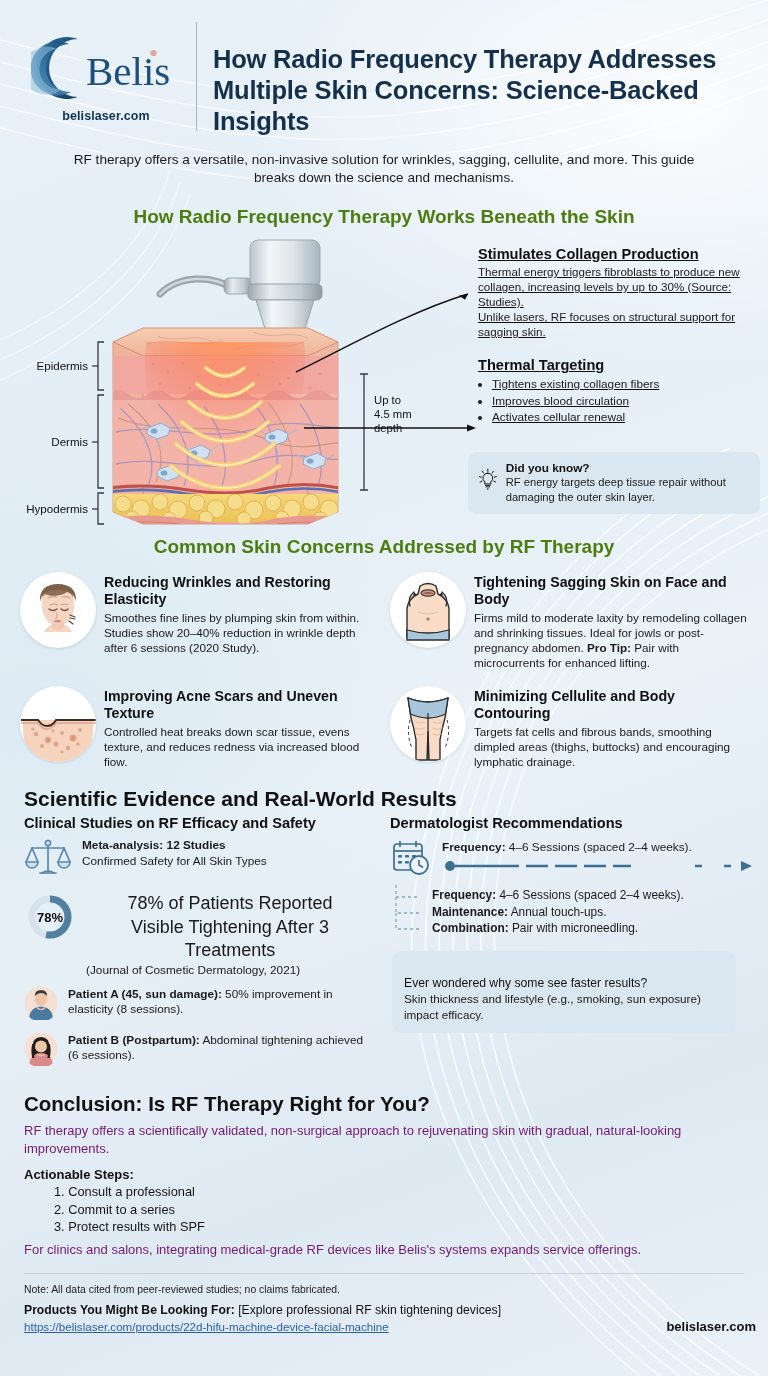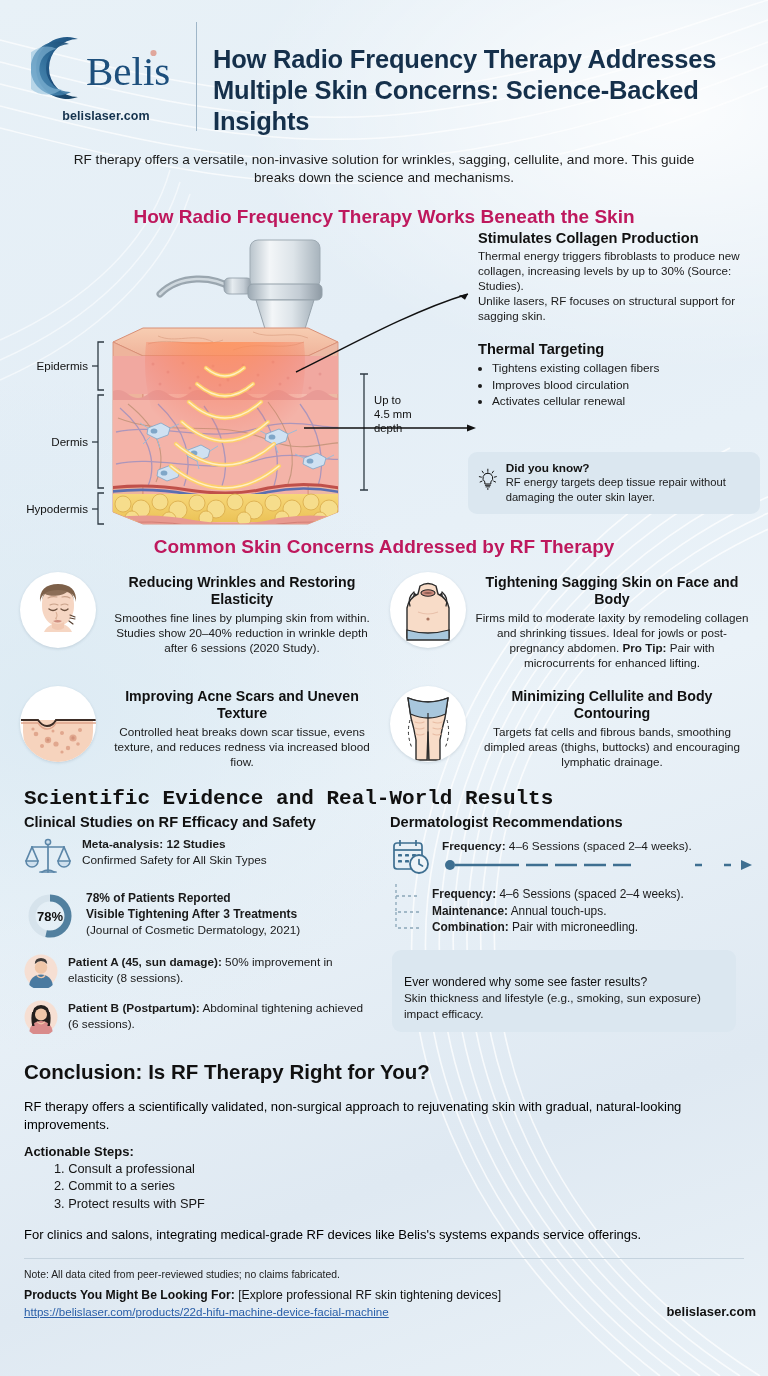--- a/index.html
+++ b/index.html
@@ -22,71 +22,71 @@
   .logo-wrap { width:168px; display:flex; flex-direction:column; align-items:center; }
   .logo-mark { width:150px; height:78px; }
   .logo-url { font-size:12.5px; font-weight:700; color:#14324d; margin-top:2px; letter-spacing:.1px;}
   .vline { width:1px; align-self:stretch; background:#9fb6c8; margin:6px 16px 6px 6px; }
   .title { flex:1; font-size:25.5px; line-height:1.21; font-weight:700; color:#15304b; letter-spacing:-.2px;margin-top:28px; }
 
   .subtitle { text-align:center; font-size:13.6px; line-height:1.38; color:#1b1b1b;
               padding:6px 54px 0 54px; }
 
   
-  .h2-center { text-align:center; font-size:19px; font-weight:700; color:#be185d; margin:18px 0 2px; }
-  .h2-left { font-size:21px; font-weight:700; color:#111; padding:0 12px 4px 24px;font-family:Liberation Mono, monospace; }
+  .h2-center { text-align:center; font-size:19px; font-weight:700; color:#4d7c0f; margin:18px 0 2px; }
+  .h2-left { font-size:21px; font-weight:700; color:#111; padding:0 12px 4px 24px; }
 
   
   .mech { position:relative; height:300px; }
   .skin-svg { position:absolute; left:8px; top:2px; }
-  .mech-text { position:absolute; left:478px; top:0; width:282px; }
+  .mech-text { position:absolute; left:478px; top:16px; width:282px;text-decoration:underline; }
   .m-title { font-size:14.6px; font-weight:700; color:#111; }
   .m-body { font-size:11.6px; line-height:1.30; color:#1a1a1a; margin-top:2px; }
   .m-list { font-size:11.8px; line-height:1.38; color:#1a1a1a; margin:3px 0 0 14px; }
   .m-list li { margin:0; }
 
   .didyou { position:absolute; left:468px; top:222px; width:292px; background:#dbe7f0;
             border-radius:9px; padding:9px 10px 10px 10px; display:flex; gap:8px; }
   .didyou .dy-title { font-size:11.8px; font-weight:700; color:#111; }
   .didyou .dy-body { font-size:11.2px; line-height:1.3; color:#1a1a1a; }
 
   
   .concerns { padding:6px 16px 0 16px; }
   .crow { display:flex; gap:4px; }
   .ccell { width:368px; display:flex; gap:8px; padding:6px 2px 10px 4px; }
   .cicon { width:76px; height:76px; flex:0 0 76px; border-radius:50%; background:#fff;
            box-shadow:0 1px 3px rgba(40,70,95,.16); overflow:hidden; position:relative; }
-  .ctext { flex:1; padding-top:2px;text-align:center; }
+  .ctext { flex:1; padding-top:2px; }
   .ctext h4 { font-size:14.2px; font-weight:700; line-height:1.18; color:#111; }
   .ctext p { font-size:11.7px; line-height:1.30; color:#1a1a1a; margin-top:2px; }
   .ctext b { font-weight:700; }
 
   
   .evid { padding:8px 0 0 0; }
   .evid-cols { display:flex; padding:0 18px 0 24px; gap:16px; }
   .col-l { width:360px; }
   .col-r { width:360px; }
   .colhead { font-size:14.6px; font-weight:700; color:#111; margin-bottom:6px; }
   .erow { display:flex; gap:10px; align-items:flex-start; margin-bottom:8px; }
   .eicon { flex:0 0 auto; }
   .etext { font-size:11.8px; line-height:1.30; color:#1a1a1a; padding-top:1px; }
   .etext b { font-weight:700; }
-  .etext .big { font-size:12px; font-weight:700; display:block; }
+  .etext .big { font-size:18px; font-weight:400; display:block;text-align:center; }
 
   .rec-list { font-size:11.9px; line-height:1.36; color:#1a1a1a; }
   .rec-list div { white-space:nowrap; }
   .everbox { margin:10px 16px 0 2px; background:#dbe7f0; border-radius:9px;
              padding:9px 12px 11px 12px; width:344px; }
   .everbox .eb-t { font-size:12.2px; font-weight:400; color:#111;margin-top:16px; }
   .everbox .eb-b { font-size:11.7px; line-height:1.3; color:#1a1a1a; margin-top:1px; }
 
   
   .concl { padding:14px 24px 0 24px; }
   .concl h2 { font-size:20.5px; font-weight:700; color:#111; }
-  .concl p { font-size:13px; line-height:1.36; color:#000000; margin-top:14px; }
+  .concl p { font-size:13px; line-height:1.36; color:#701a75; margin-top:6px; }
   .steps-t { font-size:13px; font-weight:700; margin-top:10px; color:#111; }
   .steps { font-size:12.8px; line-height:1.36; margin:1px 0 0 30px; color:#151515; }
   .clinics { font-size:13px; margin-top:12px; color:#151515; }
 
   hr.sep { border:none; border-top:1px solid #c5d3de; margin:14px 24px 0 24px; }
   .note { font-size:10.4px; color:#222; padding:10px 24px 0 24px; }
   .footer { display:flex; align-items:flex-end; padding:8px 12px 0 24px; }
   .foot-l { flex:1; }
   .foot-l .pl { font-size:12.2px; color:#111; }
   .foot-l .pl b { font-weight:700; }

